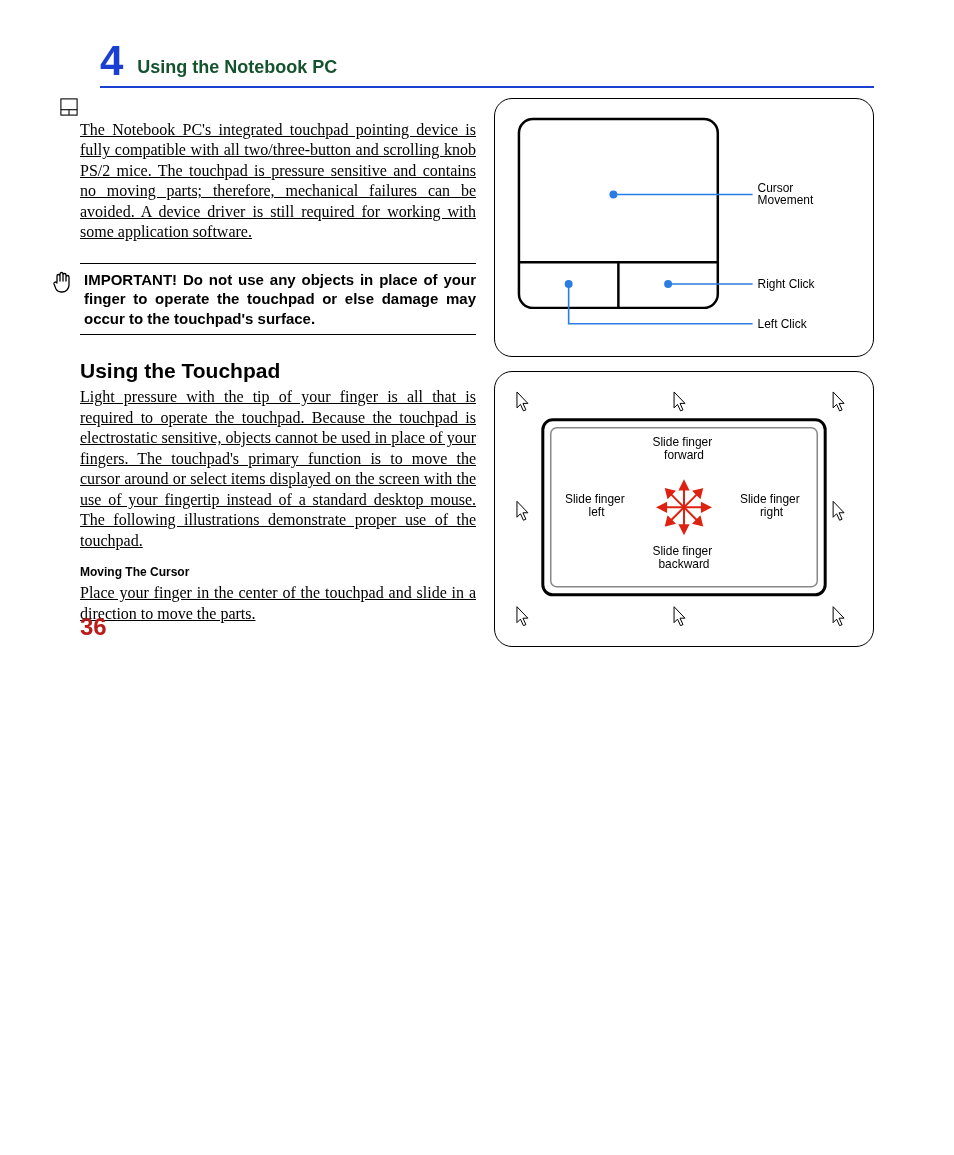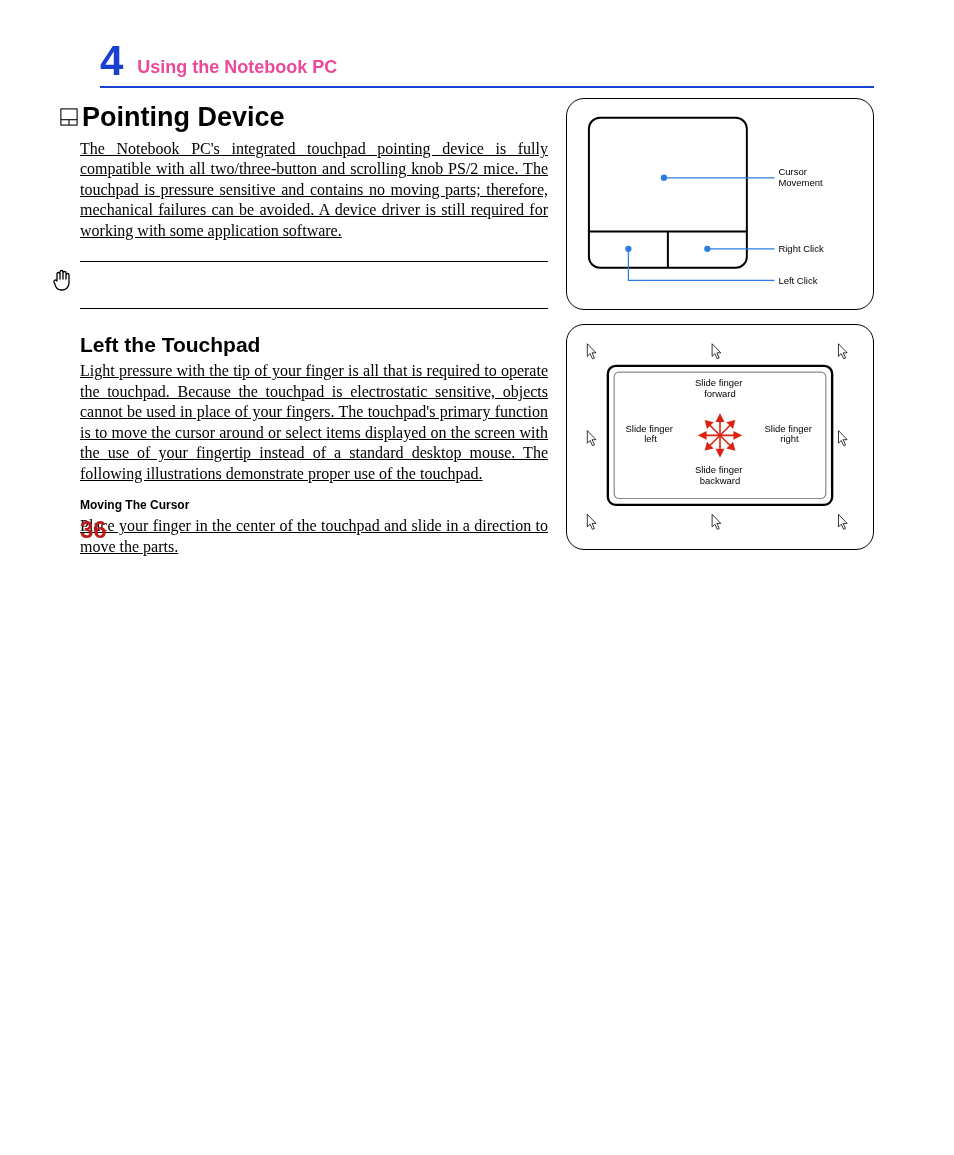--- a/index.html
+++ b/index.html
@@ -27,33 +27,33 @@
     font-size: 42px;
     font-weight: bold;
     color: #1a3fd1;
     line-height: 1;
     margin-right: 14px;
   }
   .chapter-title {
     font-family: Arial, Helvetica, sans-serif;
     font-size: 18px;
     font-weight: bold;
-    color: #ec4899;
+    color: #14532d;
     padding-bottom: 4px;
   }
   .content {
     display: flex;
     gap: 18px;
     margin-top: 10px;
   }
   .col-left {
     flex: 1;
   }
   .col-right {
-    width: 308px;
+    width: 380px;
     flex-shrink: 0;
   }
   .h1-row {
     display: flex;
     align-items: center;
     margin-left: -20px;
   }
   .touchpad-mini-icon {
     width: 18px;
     flex-shrink: 0;
@@ -141,34 +141,34 @@
     <div class="col-left">
 
       <div class="h1-row">
         <div class="touchpad-mini-icon">
           <svg viewBox="0 0 20 20" width="18" height="18">
             <rect x="1" y="1" width="18" height="18" fill="none" stroke="#000" stroke-width="1.2"></rect>
             <line x1="1" y1="13" x2="19" y2="13" stroke="#000" stroke-width="1.2"></line>
             <line x1="10" y1="13" x2="10" y2="19" stroke="#000" stroke-width="1.2"></line>
           </svg>
         </div>
-        <h1>Pointing Device</h1>
       </div>
 
       <p class="body">The Notebook PC's integrated touchpad pointing device is fully compatible with all two/three-button and scrolling knob PS/2 mice. The touchpad is pressure sensitive and contains no moving parts; therefore, mechanical failures can be avoided. A device driver is still required for working with some application software.</p>
 
       <div class="note-box">
         <div class="hand-icon">
           <svg viewBox="0 0 26 30" width="26" height="30">
             <path d="M7 12 V6 a1.5 1.5 0 0 1 3 0 V11 M10 11 V4 a1.5 1.5 0 0 1 3 0 V11 M13 11 V5 a1.5 1.5 0 0 1 3 0 V11 M16 11 V7 a1.5 1.5 0 0 1 3 0 V15 a7 7 0 0 1 -7 7 h-1 a6 6 0 0 1 -5 -3 L4 14 a1.5 1.5 0 0 1 2.5 -1.5 L7 13" fill="none" stroke="#000" stroke-width="1.3" stroke-linejoin="round" stroke-linecap="round"></path>
           </svg>
         </div>
-      </div>
-
-      <h2>Left the Touchpad</h2>
+        <div class="txt">IMPORTANT! Do not use any objects in place of your finger to operate the touchpad or else damage may occur to the touchpad's surface.</div>
+      </div>
+
+      <h2>Using the Touchpad</h2>
       <p class="body">Light pressure with the tip of your finger is all that is required to operate the touchpad. Because the touchpad is electrostatic sensitive, objects cannot be used in place of your fingers. The touchpad's primary function is to move the cursor around or select items displayed on the screen with the use of your fingertip instead of a standard desktop mouse. The following illustrations demonstrate proper use of the touchpad.</p>
 
       <h3>Moving The Cursor</h3>
       <p class="body">Place your finger in the center of the touchpad and slide in a direction to move the parts.</p>
 
     </div>
 
     <div class="col-right">
 
       <div class="diagram diag1">

